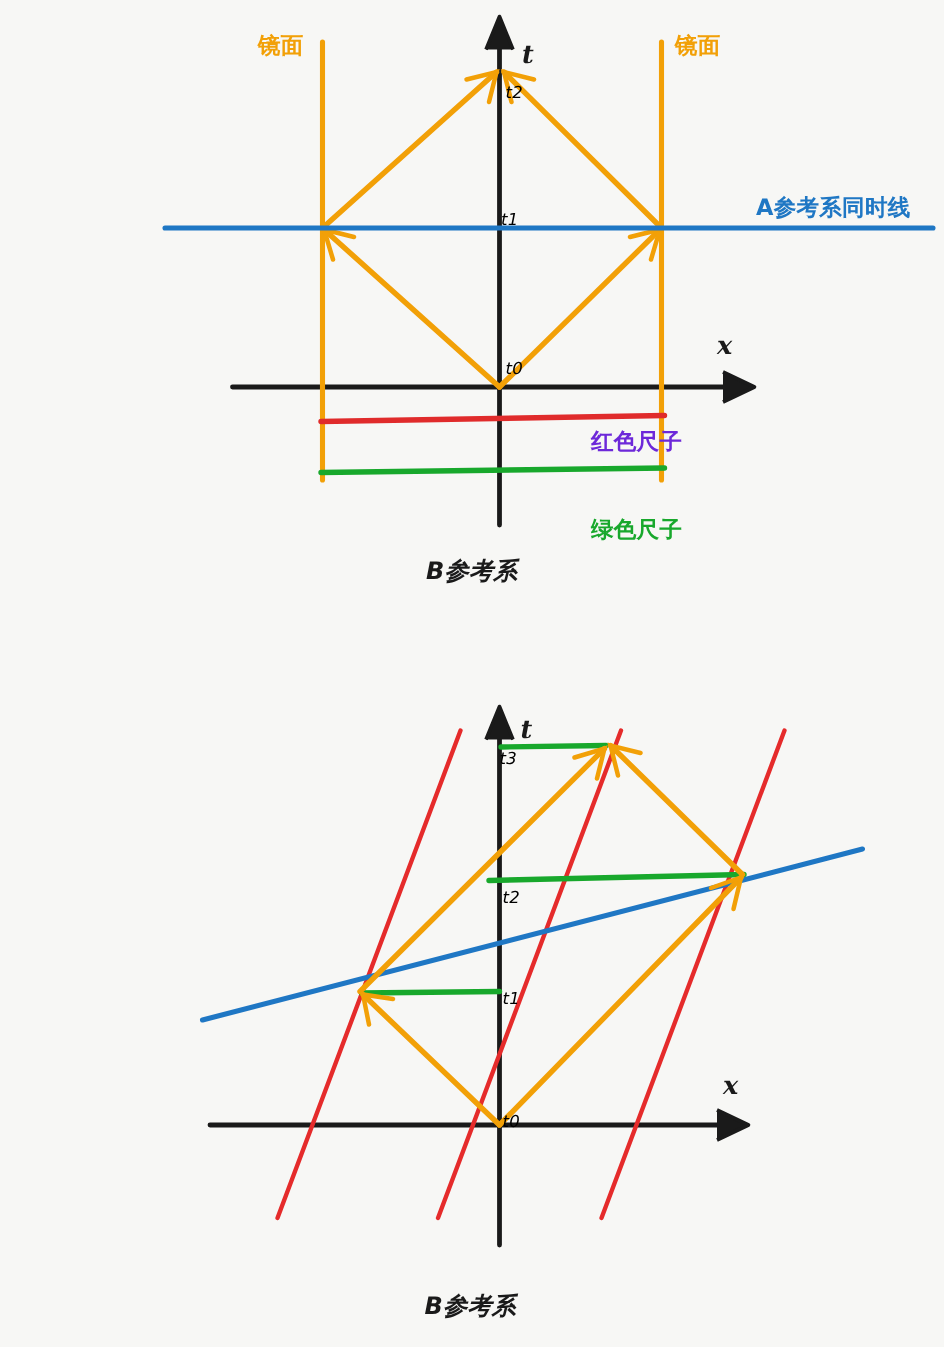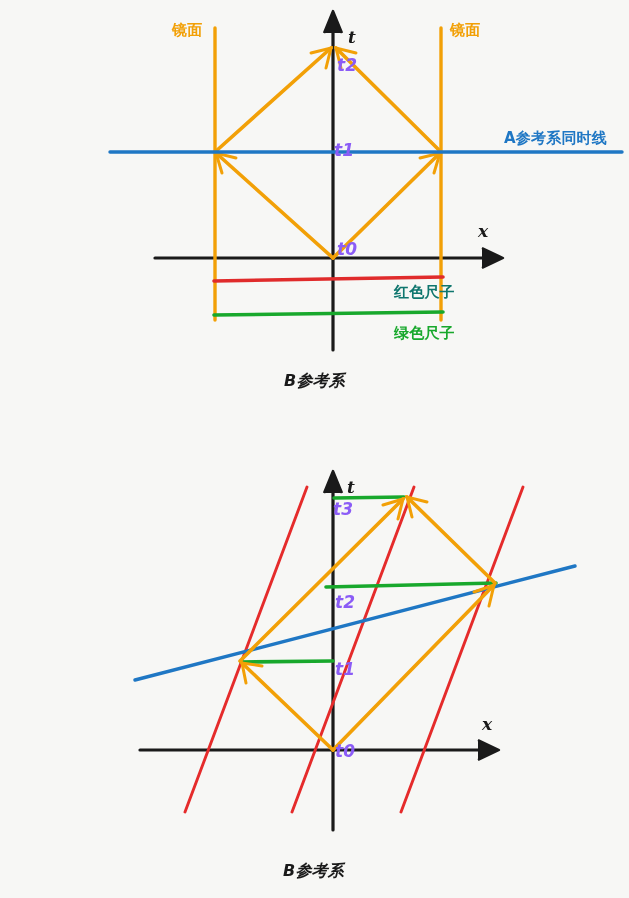--- a/index.html
+++ b/index.html
@@ -88,31 +88,31 @@
     font-size: 15px;
     font-weight: 600;
   }
   .lbl-mirror {
     color: #f2a007;
   }
   .lbl-blue {
     color: #1f77c4;
   }
   .lbl-red {
-    color: #0f766e;
-    font-family: Liberation Mono, monospace;
+    color: #6d28d9;
   }
   .lbl-green {
     color: #18a82c;
+    margin-top: 20px;
   }
   .lbl-t {
     font-family: "DejaVu Sans", "Liberation Sans", sans-serif;
-    font-size: 17px;
-    font-weight: 700;
-    color: #8b5cf6;
+    font-size: 11px;
+    font-weight: 400;
+    color: #000000;
     font-style: italic;
   }
   .lbl-axis {
     font-family: "DejaVu Serif", "Liberation Serif", serif;
     font-size: 17px;
     color: #1a1a1a;
     font-style: italic;
     font-weight: 600;
   }
   .lbl-caption {

